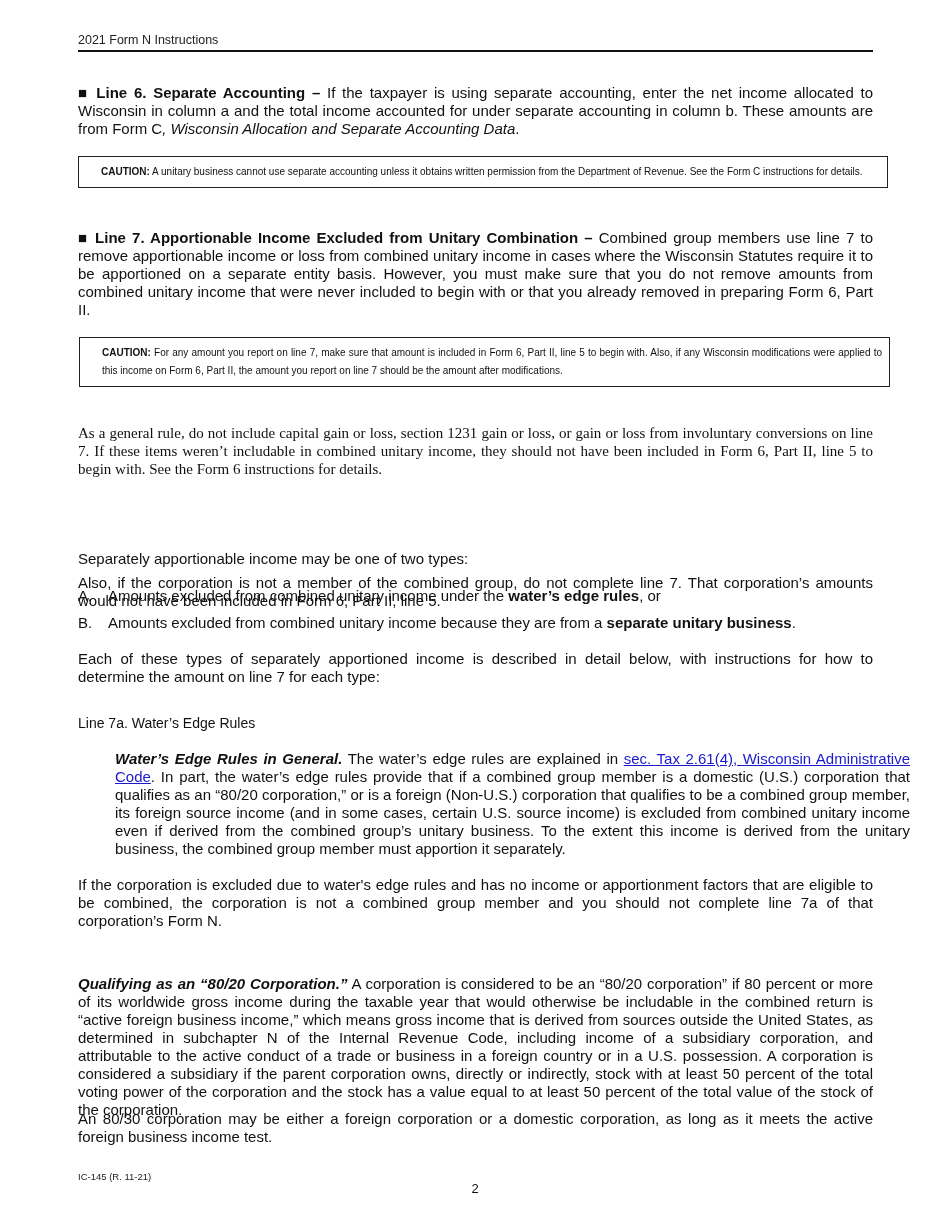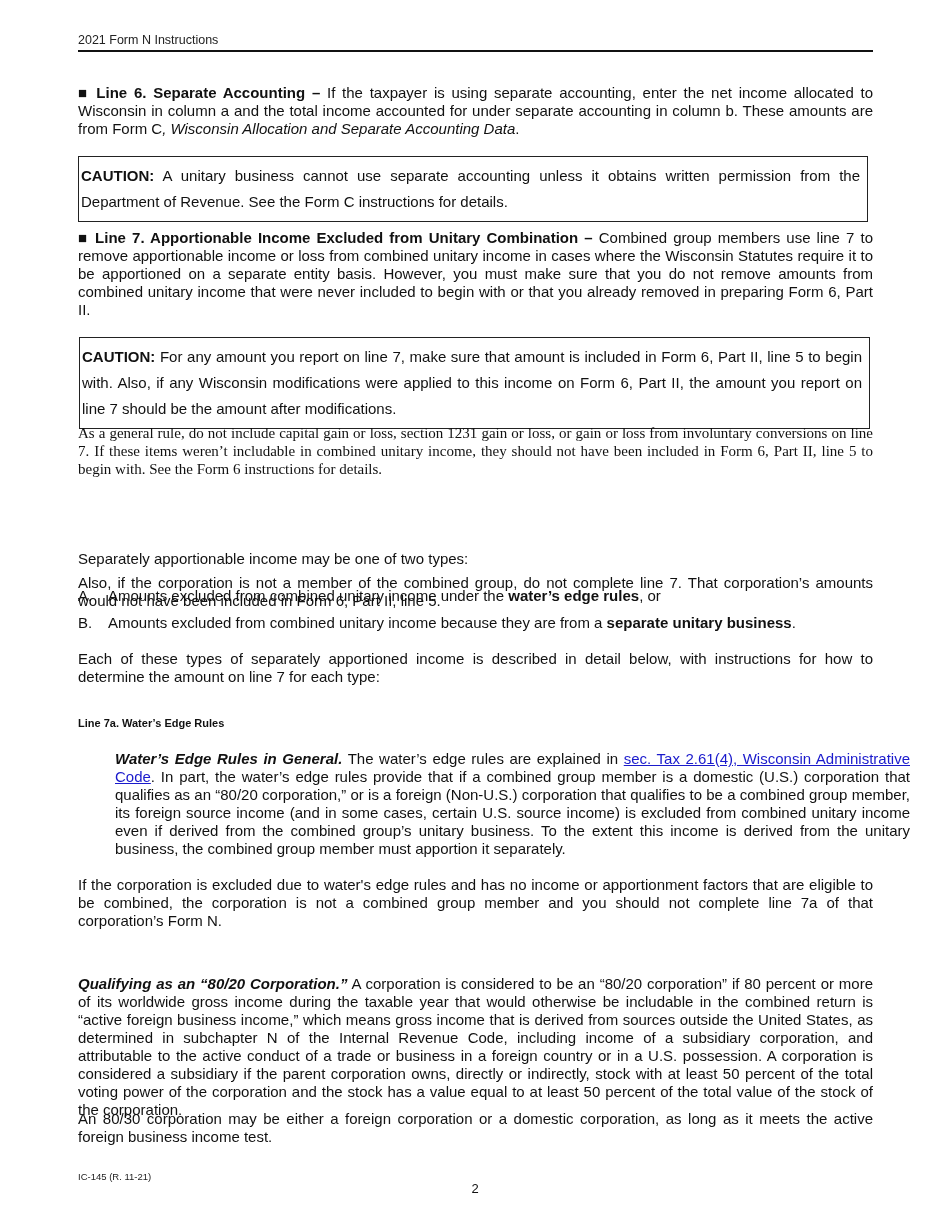--- a/index.html
+++ b/index.html
@@ -14,25 +14,25 @@
   }
   .head-rule {
     position: absolute; top: 50px; left: 0; width: 795px; height: 0;
     border-top: 2px solid #111;
   }
   .blk { position: absolute; left: 0; width: 795px; font-size: 15px; line-height: 18px; text-align: justify; }
   .blk b { font-weight: bold; }
   .blk i { font-style: italic; }
   .caution {
     position: absolute; left: 0; width: 779px; border: 1.3px solid #222;
-    padding: 6px 7px 6px 2px; font-size: 15px; line-height: 26px; text-align: justify;
+    padding: 6px 7px 6px 22px; font-size: 10px; line-height: 18px; text-align: justify;
   }
   .list-item { position: absolute; left: 0; width: 795px; font-size: 15px; line-height: 18px; }
   .list-item .marker { display: inline-block; width: 30px; }
-  .h3 { position: absolute; left: 0; font-size: 11px; font-weight: bold; line-height: 18px; }
+  .h3 { position: absolute; left: 0; font-size: 14px; font-weight: normal; line-height: 18px; }
   a.link { color: #1a1acc; text-decoration: underline; }
   .foot-code { position: absolute; top: 1171px; left: 78px; font-size: 9.5px; color: #222; text-align: right; }
   .foot-page { position: absolute; top: 1181px; left: 0; width: 950px; text-align: center; font-size: 13px; }
 </style>
 </head>
 <body>
 
 <div class="page">
 
   <div class="running-head">2021 Form N Instructions</div>

